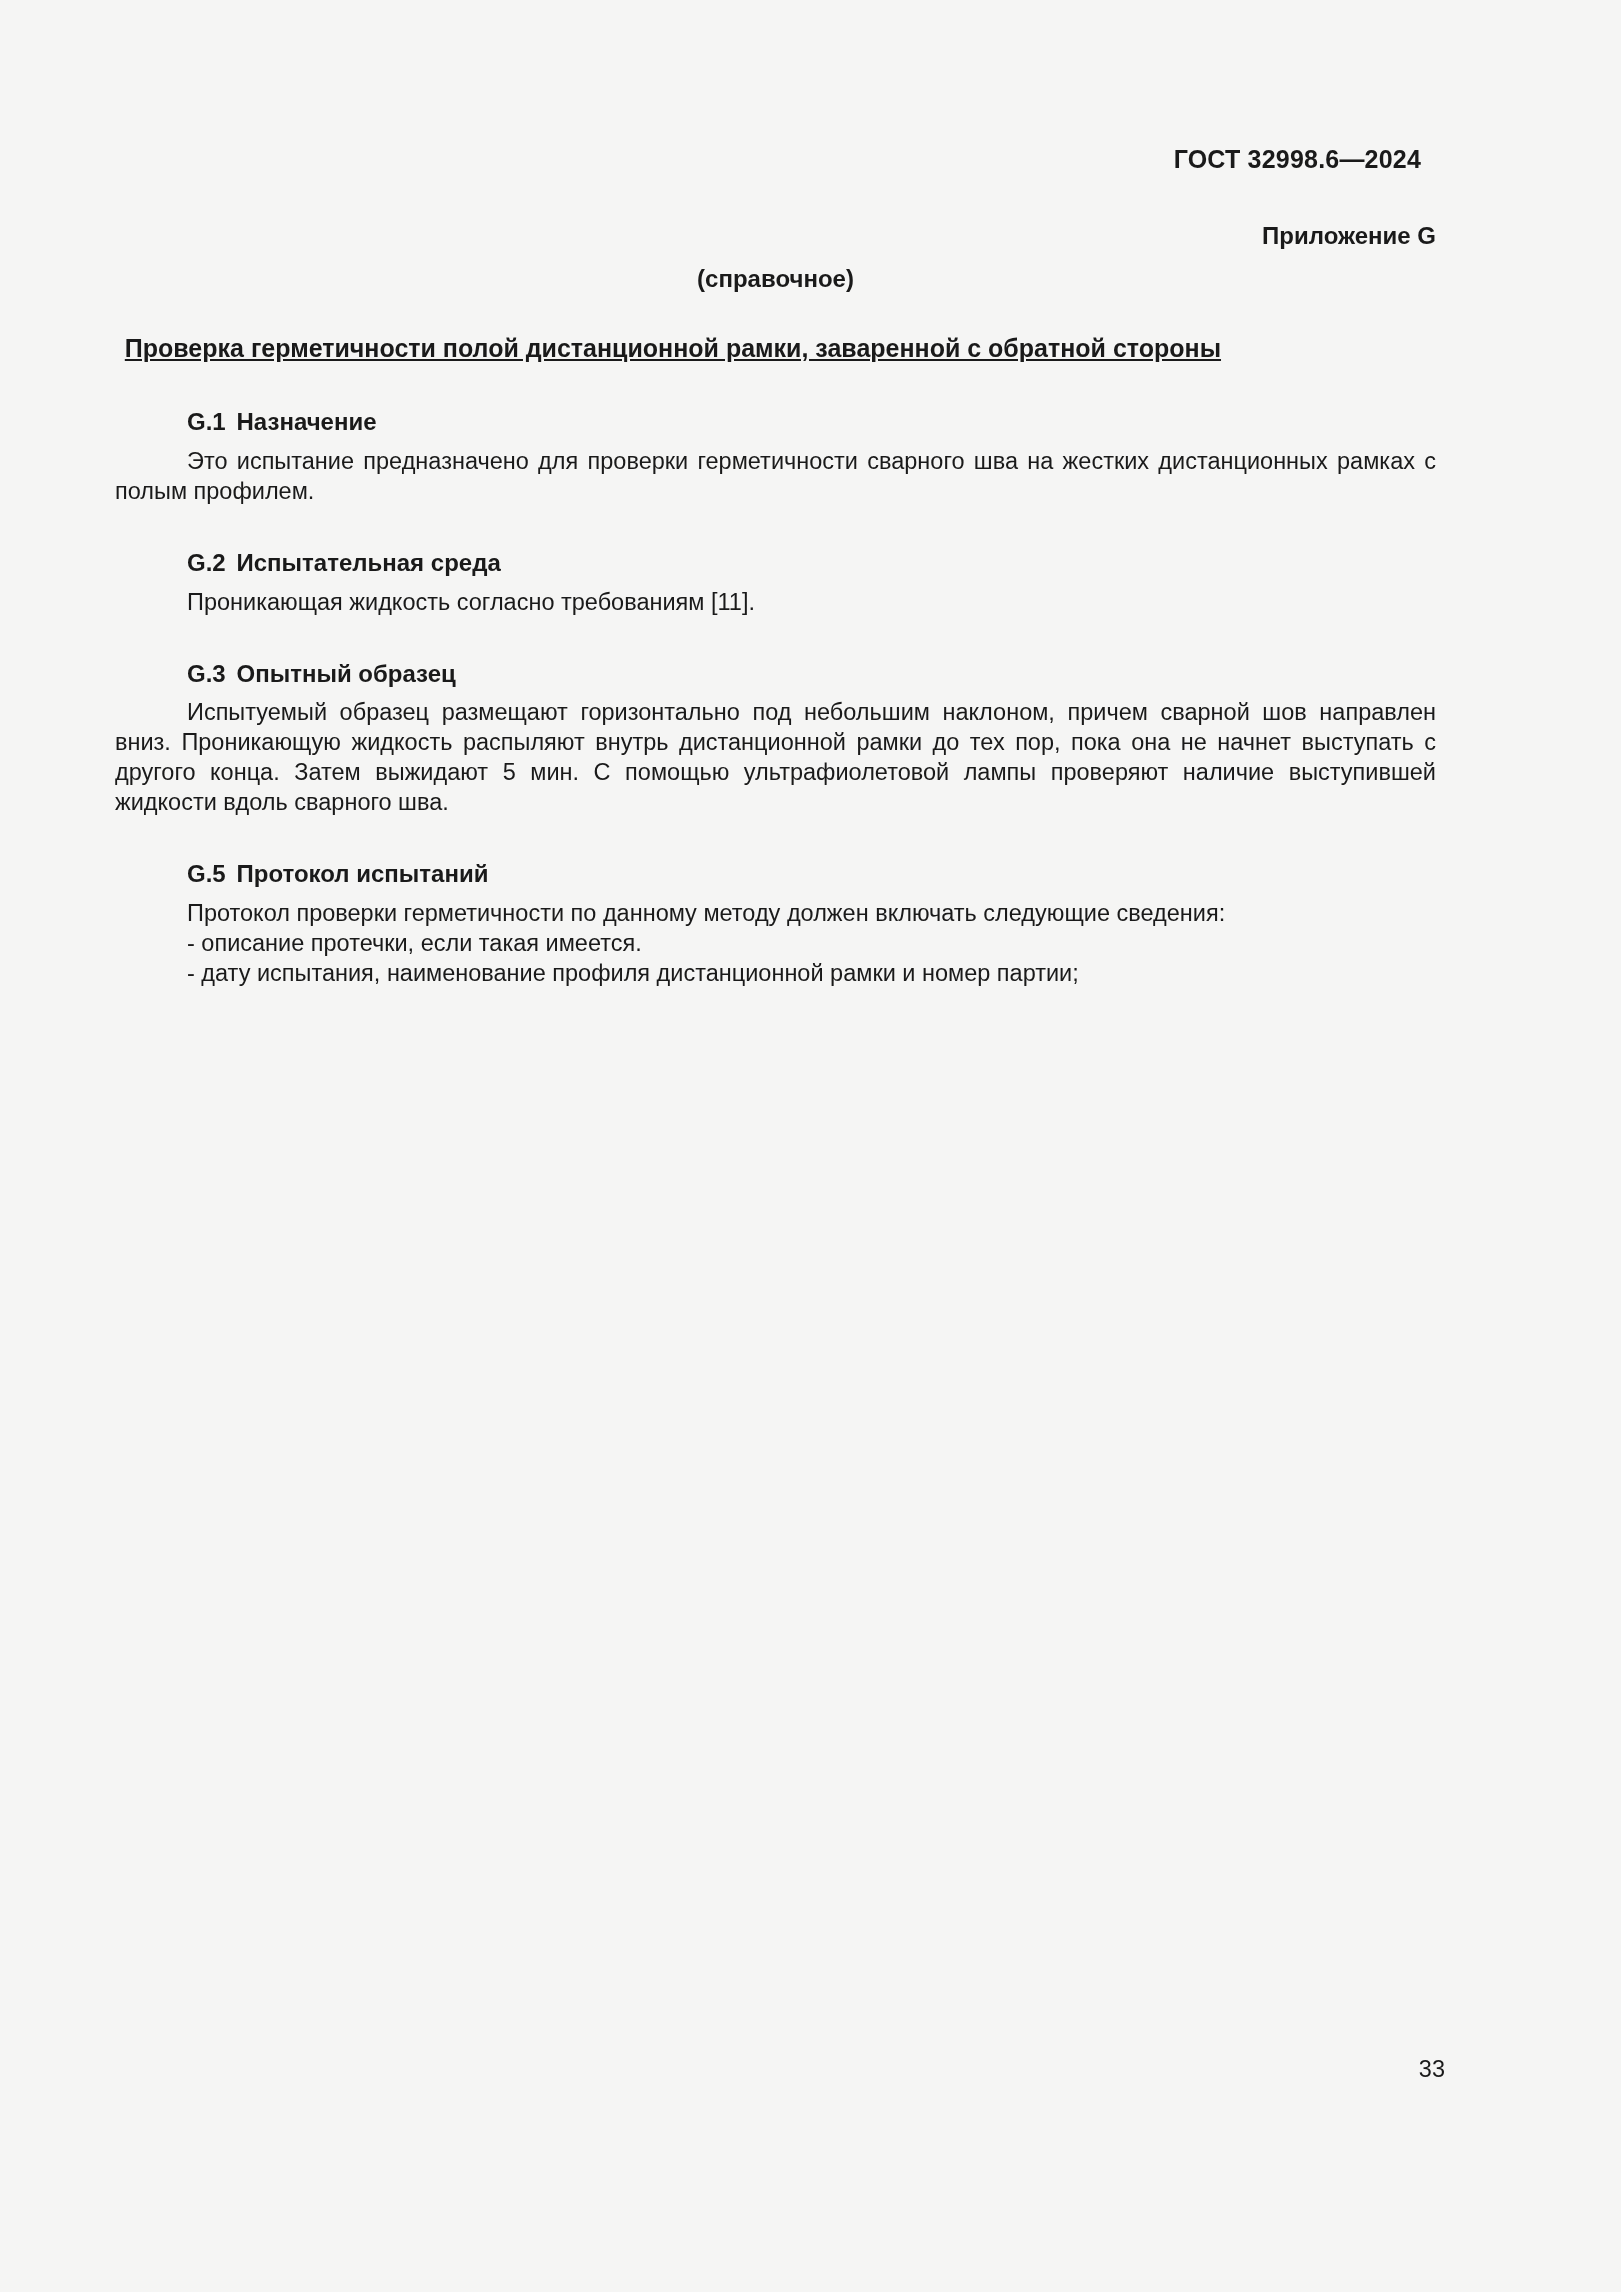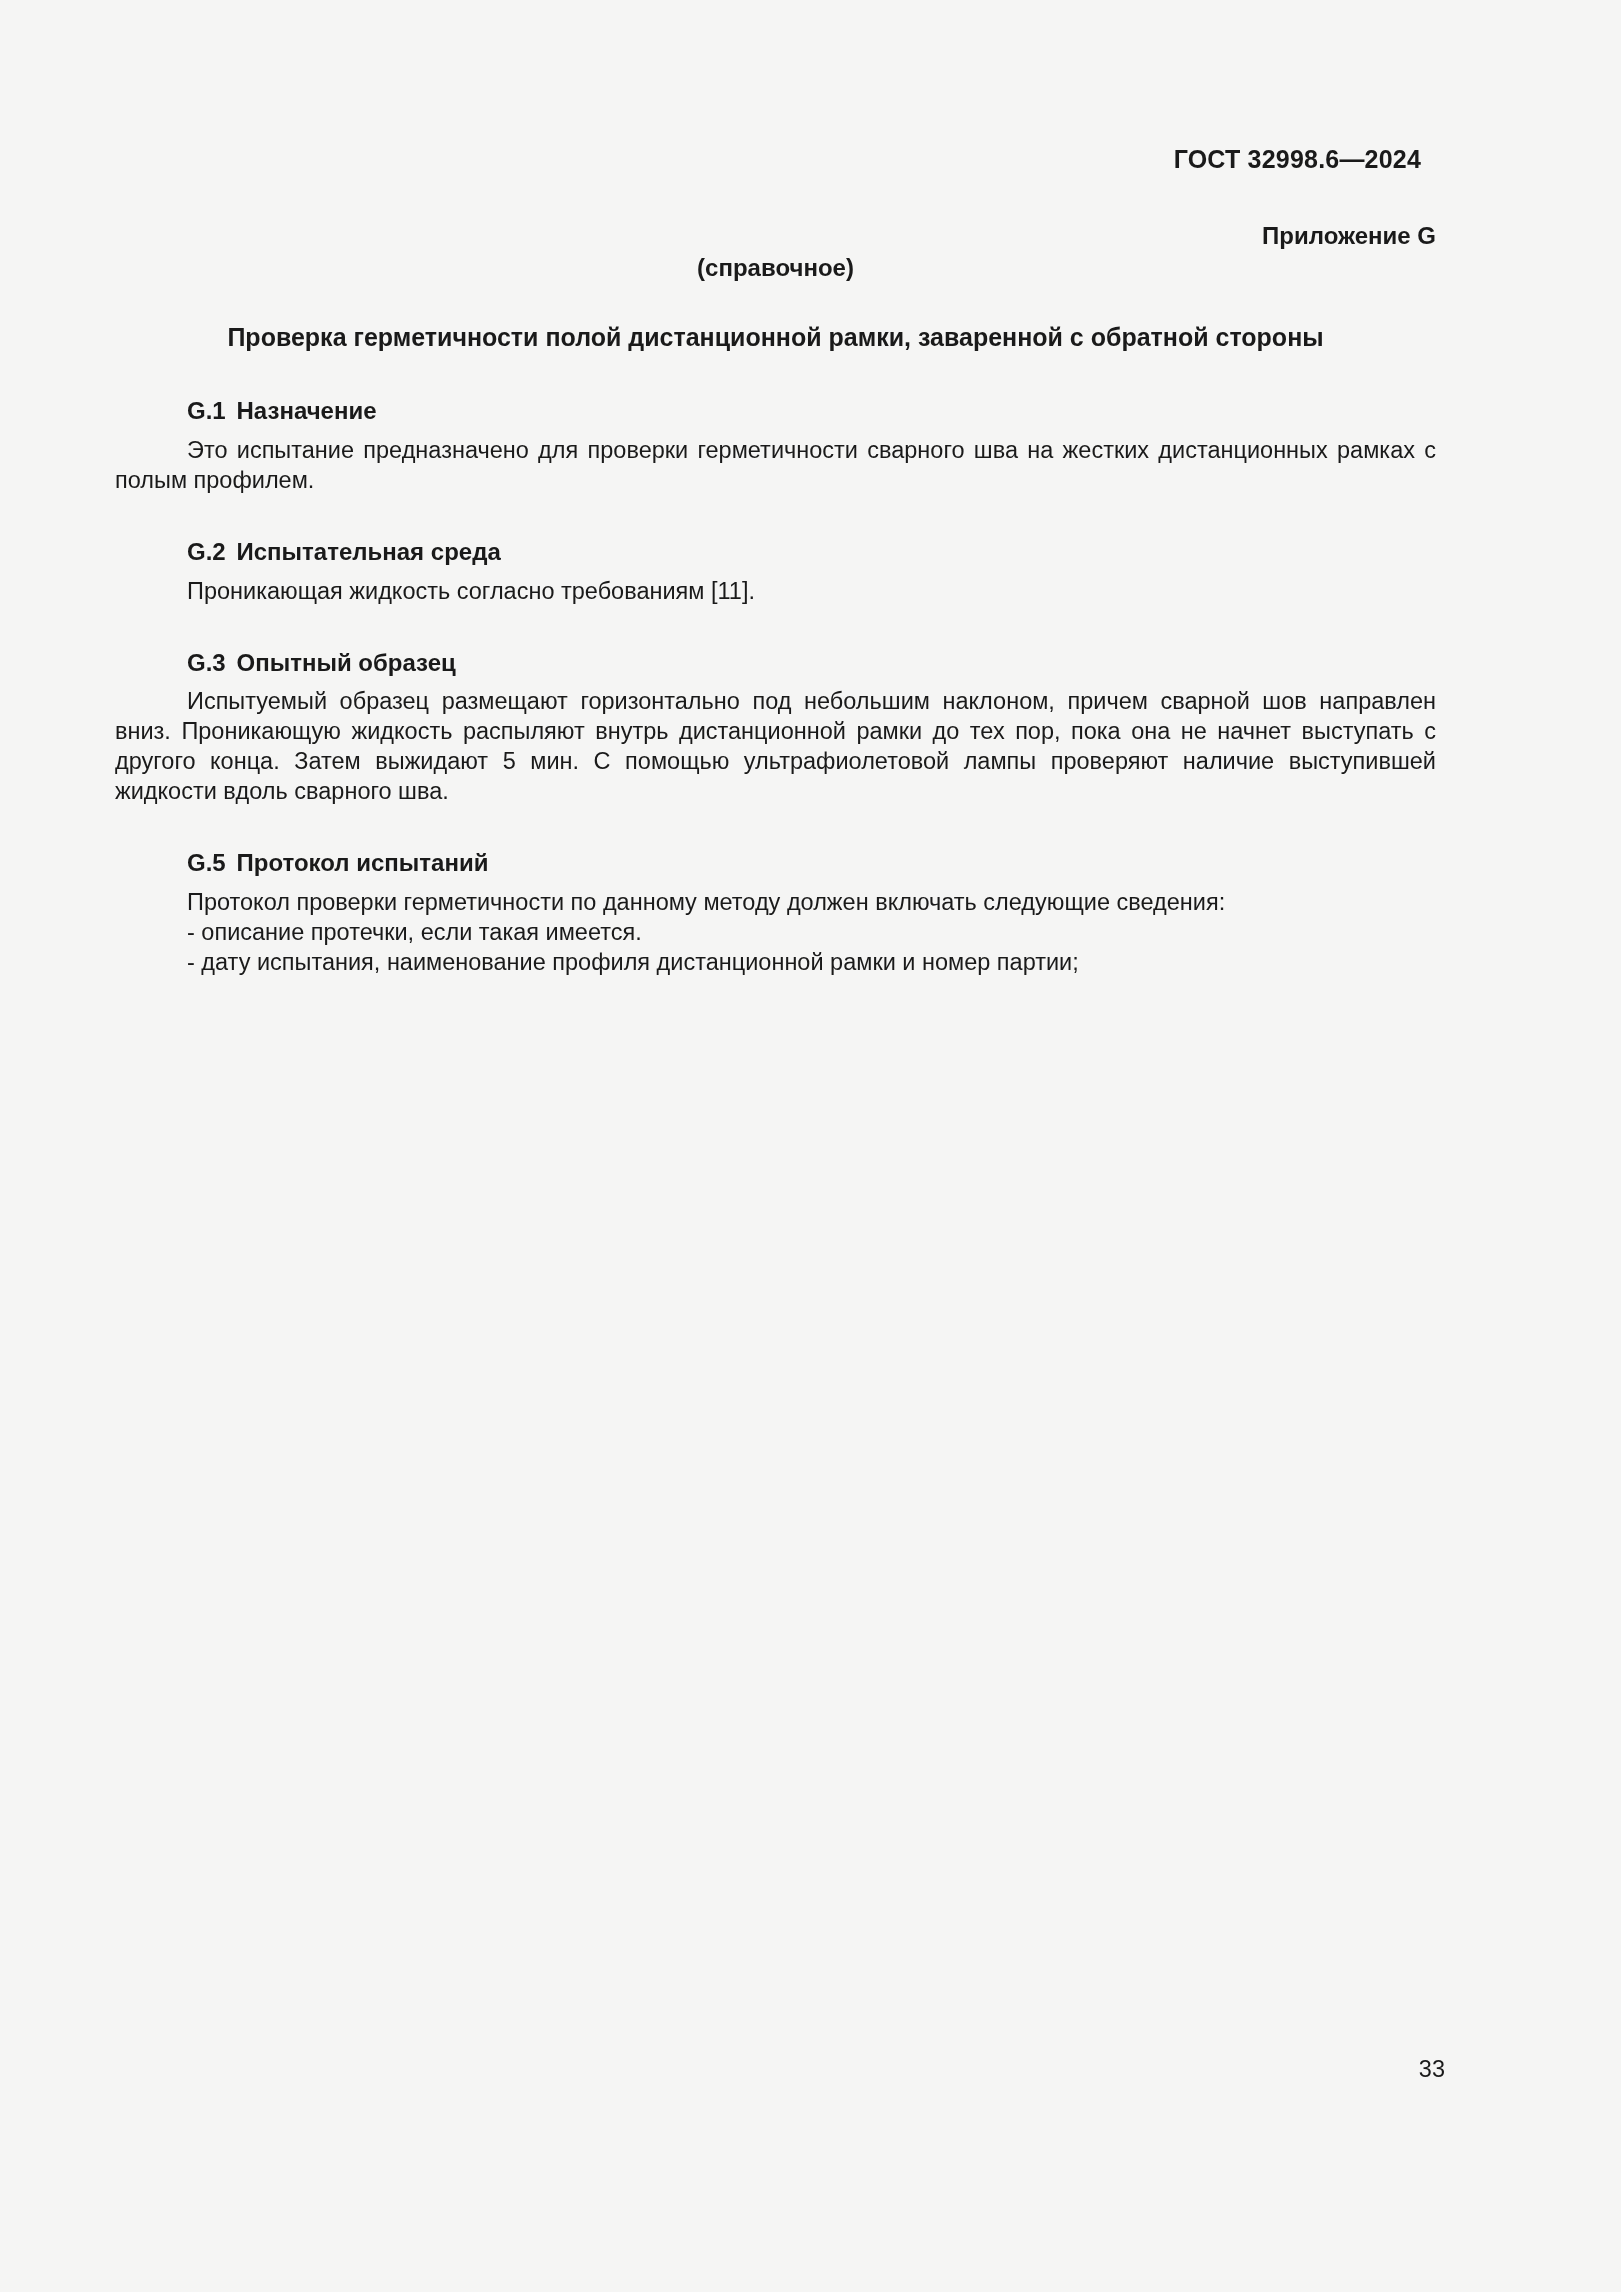--- a/index.html
+++ b/index.html
@@ -43,30 +43,31 @@
     font-weight: bold;
     font-size: 24px;
     line-height: 32px;
     margin: 0;
   }
   .annex-sub {
     text-align: center;
     font-weight: bold;
     font-size: 24px;
     line-height: 32px;
-    margin: 0;
+    margin: 11px;
   }
 
   .annex-title {
-    text-align: center;
+    text-align: left;
     font-weight: bold;
     font-size: 25px;
     line-height: 33px;
     margin: 37px 0 0 0;
     padding: 0 9.8px;
+    text-decoration: underline;
   }
 
   .sec-head {
     font-weight: bold;
     font-size: 24px;
     line-height: 31px;
     margin: 41px 0 0 0;
     padding-left: 72px;
   }
   .sec-head .num {

